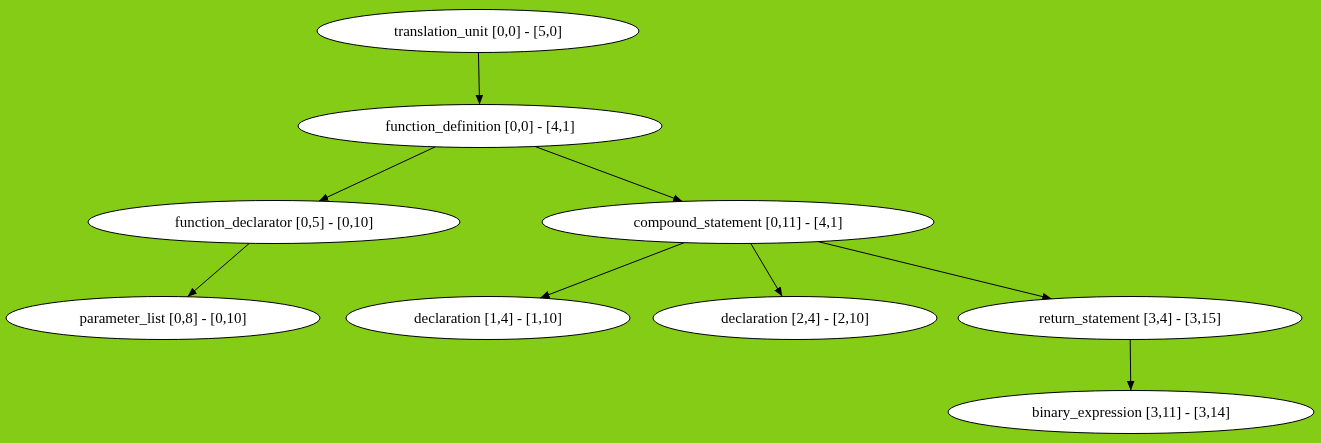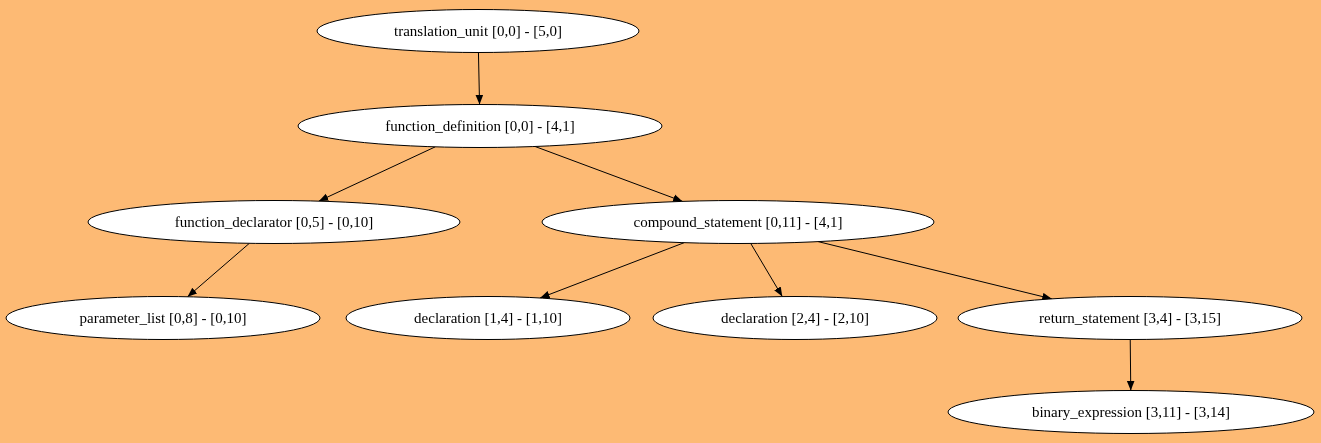--- a/index.html
+++ b/index.html
@@ -4,21 +4,21 @@
 <style>
   html, body {
     margin: 0;
     padding: 0;
     background: #ffffff;
   }
   .canvas {
     position: relative;
     width: 1321px;
     height: 443px;
-    background: #fdba74;
+    background: #84cc16;
     overflow: hidden;
   }
   svg {
     position: absolute;
     left: 0;
     top: 0;
   }
   .node-ellipse {
     fill: #ffffff;
     stroke: #000000;

